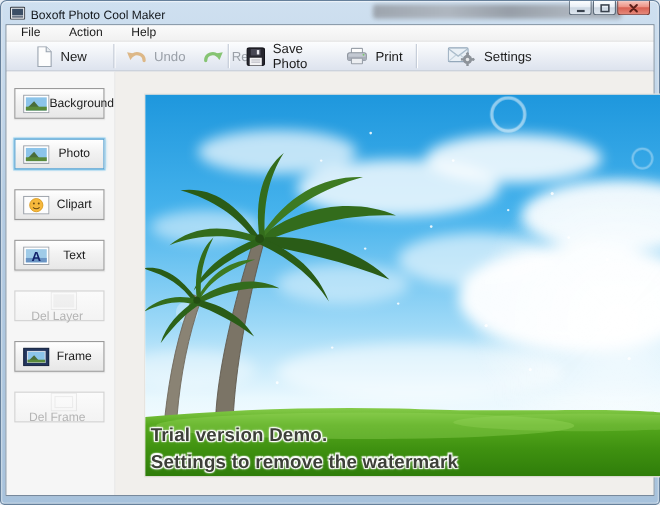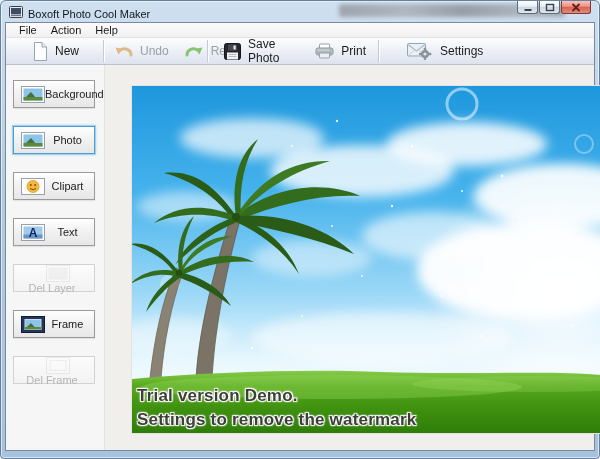--- a/index.html
+++ b/index.html
@@ -19,21 +19,21 @@
     display:flex; align-items:center; justify-content:center; margin-left:1px;
     background:linear-gradient(#fdfeff,#e8eef5 45%,#ccd7e2 50%,#dfe7ef); }
   .cap-btn.min,.cap-btn.max { width:21px; }
   .cap-btn.close { width:30px; border-color:#7c3b34;
     background:linear-gradient(#f6c5bd,#ec9285 45%,#d86052 50%,#e58a7c); }
 
   
   .client { position:absolute; left:4px; right:4px; top:21px; bottom:7px;
     background:#f0f0f0; border:1px solid #77899c; display:flex; flex-direction:column; }
   .menubar { height:15px; background:linear-gradient(#fbfbfb,#f1f1f1); border-bottom:1px solid #e2e2e2;
-    display:flex; align-items:center; padding-left:6px; gap:0; }
+    display:flex; align-items:center; padding-left:6px; gap:12px; }
   .menu-item { font-size:11px; color:#1a1a1a; padding:0 7px; line-height:14px; cursor:default; }
 
   .toolbar { height:27px; background:linear-gradient(#fcfdfe,#e9edf4 60%,#dde3ee);
     border-bottom:1px solid #b9c2cf; display:flex; align-items:stretch; }
   .tb-group { display:flex; align-items:center; }
   .tb-sep { width:1px; background:#c3cad6; box-shadow:1px 0 0 #ffffff; margin:2px 0; }
   .tb-btn { display:flex; align-items:center; gap:7px; padding:0 12px; height:100%; font-size:12px; color:#1c1c1c; cursor:default; }
   .tb-btn .ticon { display:flex; align-items:center; }
   .tb-btn.disabled { color:#9aa0a8; }
 

